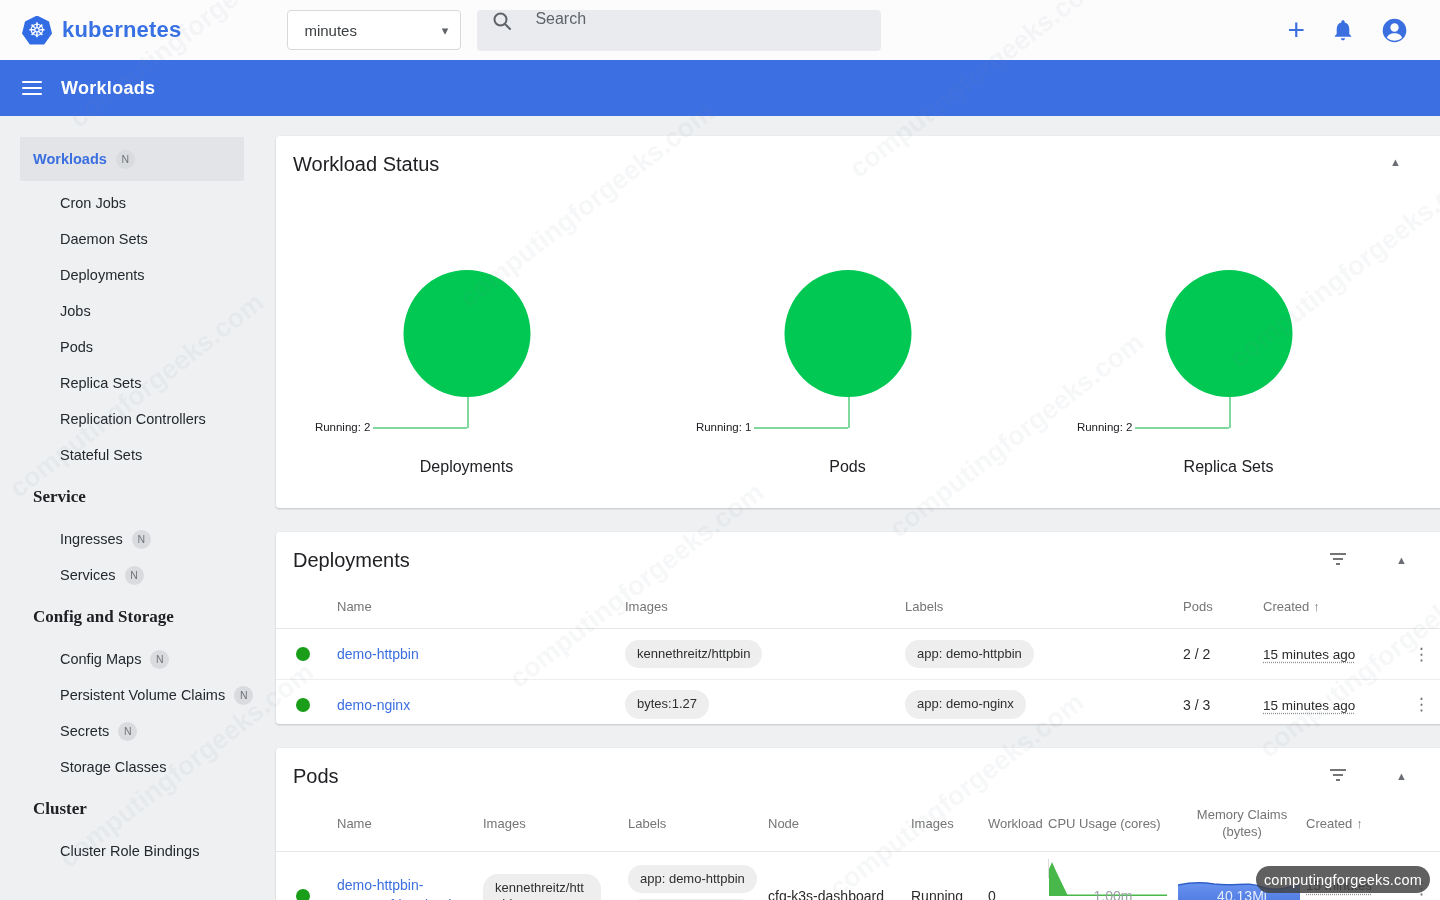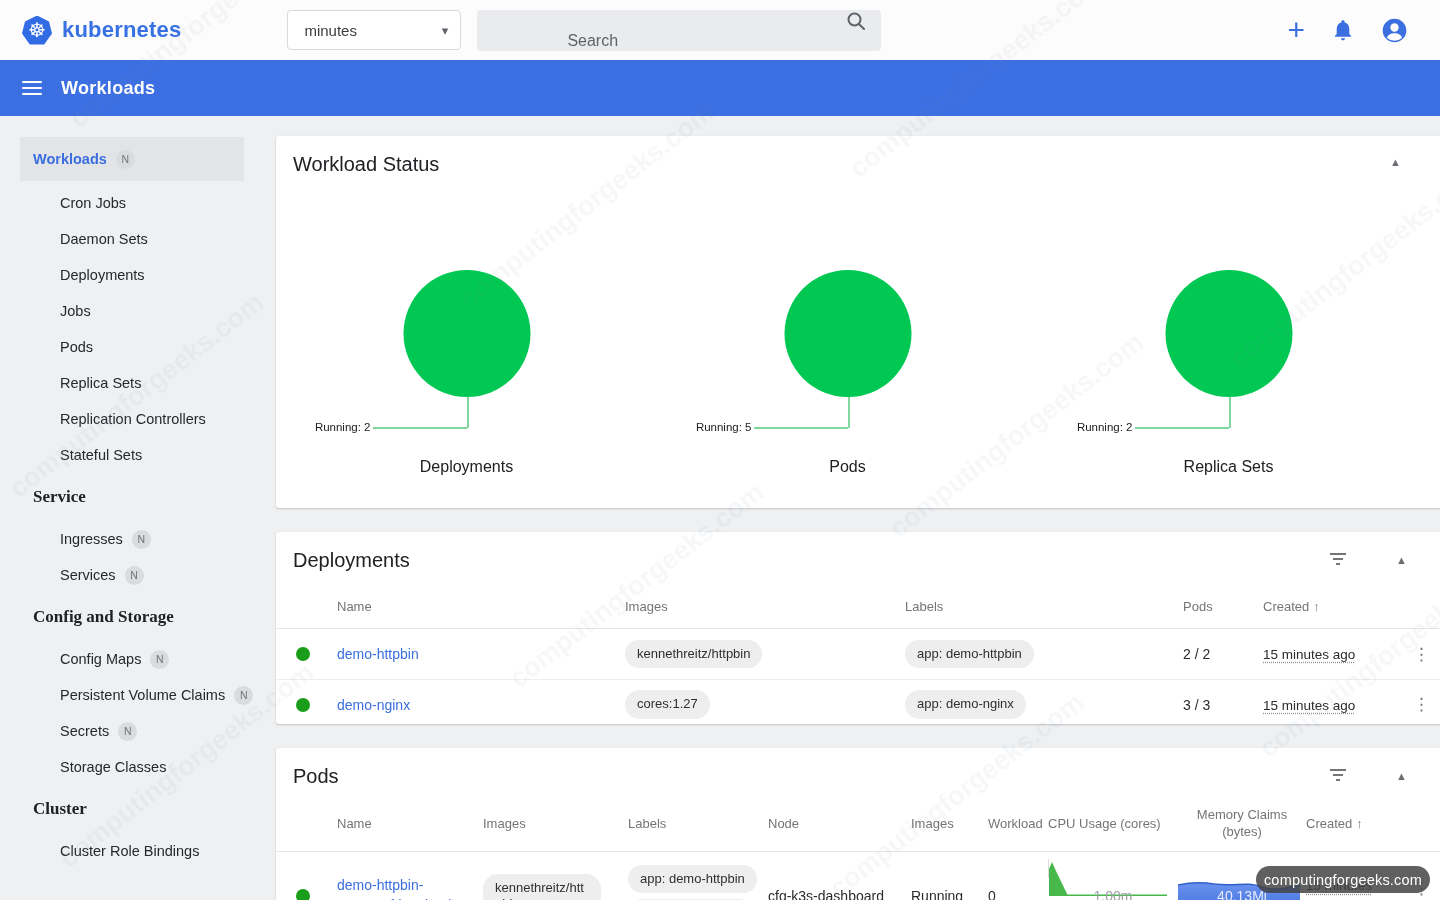--- a/index.html
+++ b/index.html
@@ -21,21 +21,21 @@
   }
   .logo-text { color:#3871e3; font-size:22px; font-weight:bold; margin-left:10px; letter-spacing:.2px; }
   .ns-select {
     margin-left:106px; width:174px; height:40px; background:#fff;
     border:1px solid #d7d9dc; border-radius:4px; display:flex; align-items:center;
     padding:0 12px 0 16px; font-size:15px; color:#3c4043; cursor:pointer;
   }
   .ns-select .caret { margin-left:auto; color:#5f6368; font-size:13px; }
   .searchbox {
     margin-left:16px; width:404px; height:41px; background:#e9ebee; border-radius:4px;
-    display:flex; align-items:flex-end; padding:0 14px;flex-direction:column;
+    display:flex; align-items:flex-start; padding:0 14px;
   }
   .searchbox svg { flex:0 0 auto; }
   .searchbox input {
     border:none; outline:none; background:transparent; margin-left:22px;
     font-size:16px; color:#3c4043; width:300px; font-family:"Liberation Sans",sans-serif;
   }
   .searchbox input::placeholder { color:#5f6368; opacity:1; }
   .top-actions { margin-left:auto; display:flex; align-items:center; gap:26px; margin-right:32px; }
   .plus-btn { color:#3b6fe0; font-size:30px; font-weight:300; line-height:1; cursor:pointer; }
   .icon-btn { cursor:pointer; display:flex; }
@@ -256,21 +256,21 @@
         <div class="pie"></div>
         <div class="v-line"></div>
         <div class="h-line"></div>
         <span class="callout">Running: 2</span>
         <div class="ws-caption">Deployments</div>
       </div>
       <div class="ws-cell c2">
         <div class="pie"></div>
         <div class="v-line"></div>
         <div class="h-line"></div>
-        <span class="callout">Running: 5</span>
+        <span class="callout">Running: 1</span>
         <div class="ws-caption">Pods</div>
       </div>
       <div class="ws-cell c3">
         <div class="pie"></div>
         <div class="v-line"></div>
         <div class="h-line"></div>
         <span class="callout">Running: 2</span>
         <div class="ws-caption">Replica Sets</div>
       </div>
     </div>
@@ -304,21 +304,21 @@
         <span><span class="chip">kennethreitz/httpbin</span></span>
         <span><span class="chip">app: demo-httpbin</span></span>
         <span class="cell-plain">2 / 2</span>
         <span><span class="created">15 minutes ago</span></span>
         <span class="kebab">⋮</span>
       </div>
 
       <div class="dgrid drow">
         <span class="status-dot"></span>
         <a class="link">demo-nginx</a>
-        <span><span class="chip">cores:1.27</span></span>
+        <span><span class="chip">bytes:1.27</span></span>
         <span><span class="chip">app: demo-nginx</span></span>
         <span class="cell-plain">3 / 3</span>
         <span><span class="created">15 minutes ago</span></span>
         <span class="kebab">⋮</span>
       </div>
     </div>
 
     <div class="card card-pods">
       <div class="card-title">Pods</div>
       <span class="filter-icon">

